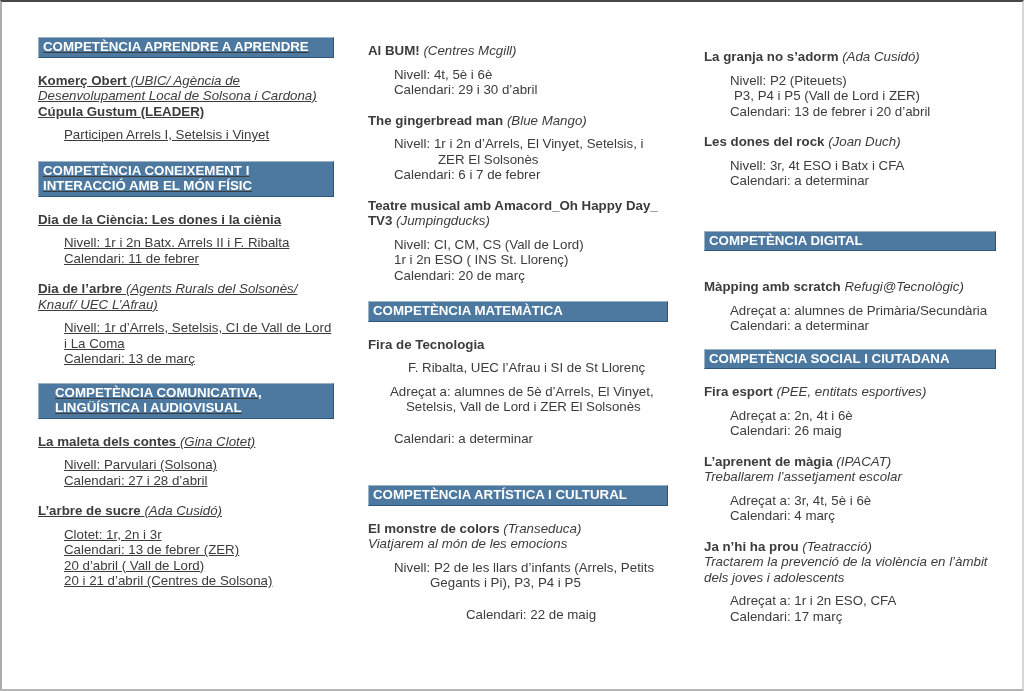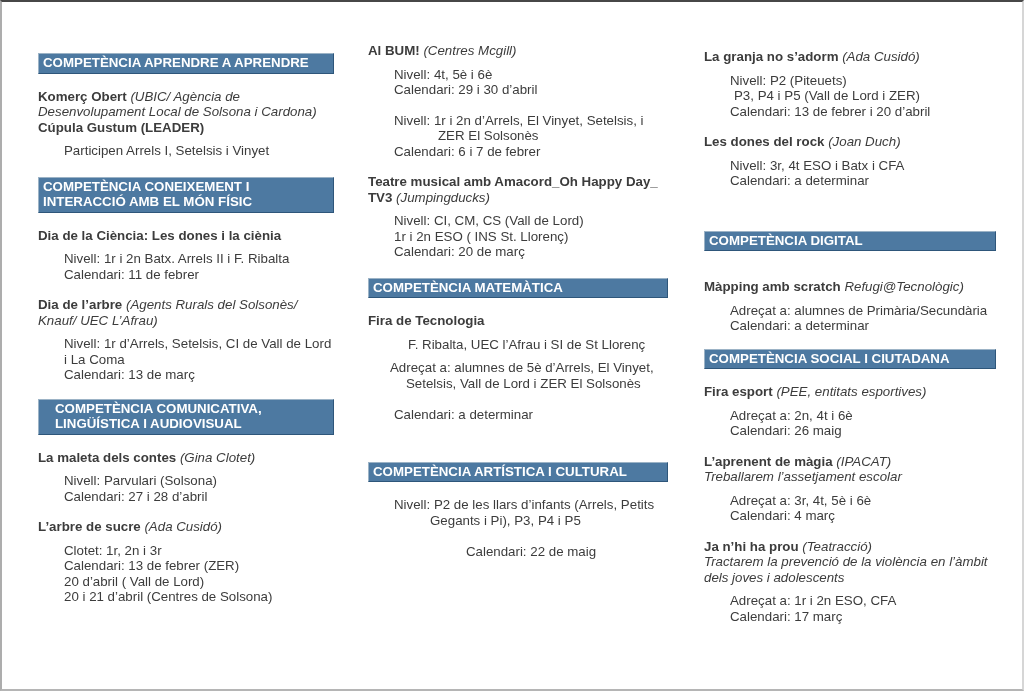--- a/index.html
+++ b/index.html
@@ -12,21 +12,21 @@
     border-left:2px solid #adadad;
     border-right:2px solid #d6d6d6;
     border-bottom:2px solid #b5b5b5;
     overflow:hidden;
     font-family:"Liberation Sans","DejaVu Sans",sans-serif;
     font-size:13.3px;
     line-height:15.5px;
     color:#3c3c3c;
   }
   .col{position:absolute;}
-  .col1{left:36px;top:51px;width:296px;}
+  .col1{left:36px;top:35px;width:296px;text-decoration:underline;}
   .col2{left:366px;top:41px;width:300px;}
   .col3{left:702px;top:47px;width:292px;}
   .col > :first-child{margin-top:0 !important;}
   .bar{
     background:#4d79a1;
     color:#ffffff;
     font-weight:bold;
     padding:1px 4px 2px 4px;
     margin:18px 0 8px 0;
     border:1px solid;
@@ -73,40 +73,42 @@
         <div class="detail">20 i 21 d’abril (Centres de Solsona)</div>
       </div>
     </div>
     <div class="col col2">
       <div class="activity">
         <p class="title"><span class="b">Al BUM! </span><span class="i">(Centres Mcgill)</span></p>
         <div class="detail">Nivell: 4t, 5è i 6è</div>
         <div class="detail">Calendari: 29 i 30 d’abril</div>
       </div>
       <div class="activity">
+        <p class="title"><span class="b">The gingerbread man  </span><span class="i">(Blue Mango)</span></p>
         <div class="detail">Nivell: 1r i 2n d’Arrels, El Vinyet,  Setelsis, i</div>
         <div class="detail" style="margin-left: 70px;">ZER El Solsonès</div>
         <div class="detail">Calendari: 6 i 7 de febrer</div>
       </div>
       <div class="activity">
         <p class="title"><span class="b">Teatre musical amb Amacord_Oh Happy Day_ TV3 </span><span class="i">(Jumpingducks)</span></p>
         <div class="detail">Nivell: CI, CM, CS (Vall de Lord)</div>
         <div class="detail">1r i 2n ESO ( INS St. Llorenç)</div>
         <div class="detail">Calendari: 20 de març</div>
       </div>
       <div class="bar">COMPETÈNCIA MATEMÀTICA</div>
       <div class="activity">
         <p class="title"><span class="b">Fira de Tecnologia</span></p>
         <div class="detail" style="margin-left: 40px;">F. Ribalta, UEC l’Afrau  i SI de St Llorenç</div>
         <div class="detail" style="margin-left: 22px; margin-top: 8px;">Adreçat a: alumnes de 5è d’Arrels, El Vinyet,</div>
         <div class="detail" style="margin-left: 38px;">Setelsis, Vall de Lord i ZER El Solsonès</div>
         <div class="detail" style="margin-top: 16px;">Calendari: a determinar</div>
       </div>
       <div class="bar" style="margin-top: 39px;">COMPETÈNCIA ARTÍSTICA I CULTURAL</div>
       <div class="activity">
+        <p class="title"><span class="b">El monstre de colors </span><span class="i">(Transeduca)</span><br><span class="i">Viatjarem al món de les emocions</span></p>
         <div class="detail">Nivell: P2 de les llars d’infants (Arrels, Petits</div>
         <div class="detail" style="margin-left: 62px;">Gegants i Pi), P3, P4 i P5</div>
         <div class="detail" style="margin-top: 16px; text-align: center;">Calendari: 22 de maig</div>
       </div>
     </div>
     <div class="col col3">
       <div class="activity">
         <p class="title"><span class="b">La granja no s’adorm </span><span class="i">(Ada Cusidó)</span></p>
         <div class="detail">Nivell: P2 (Piteuets)</div>
         <div class="detail" style="margin-left: 30px;">P3, P4 i P5 (Vall de Lord i ZER)</div>

